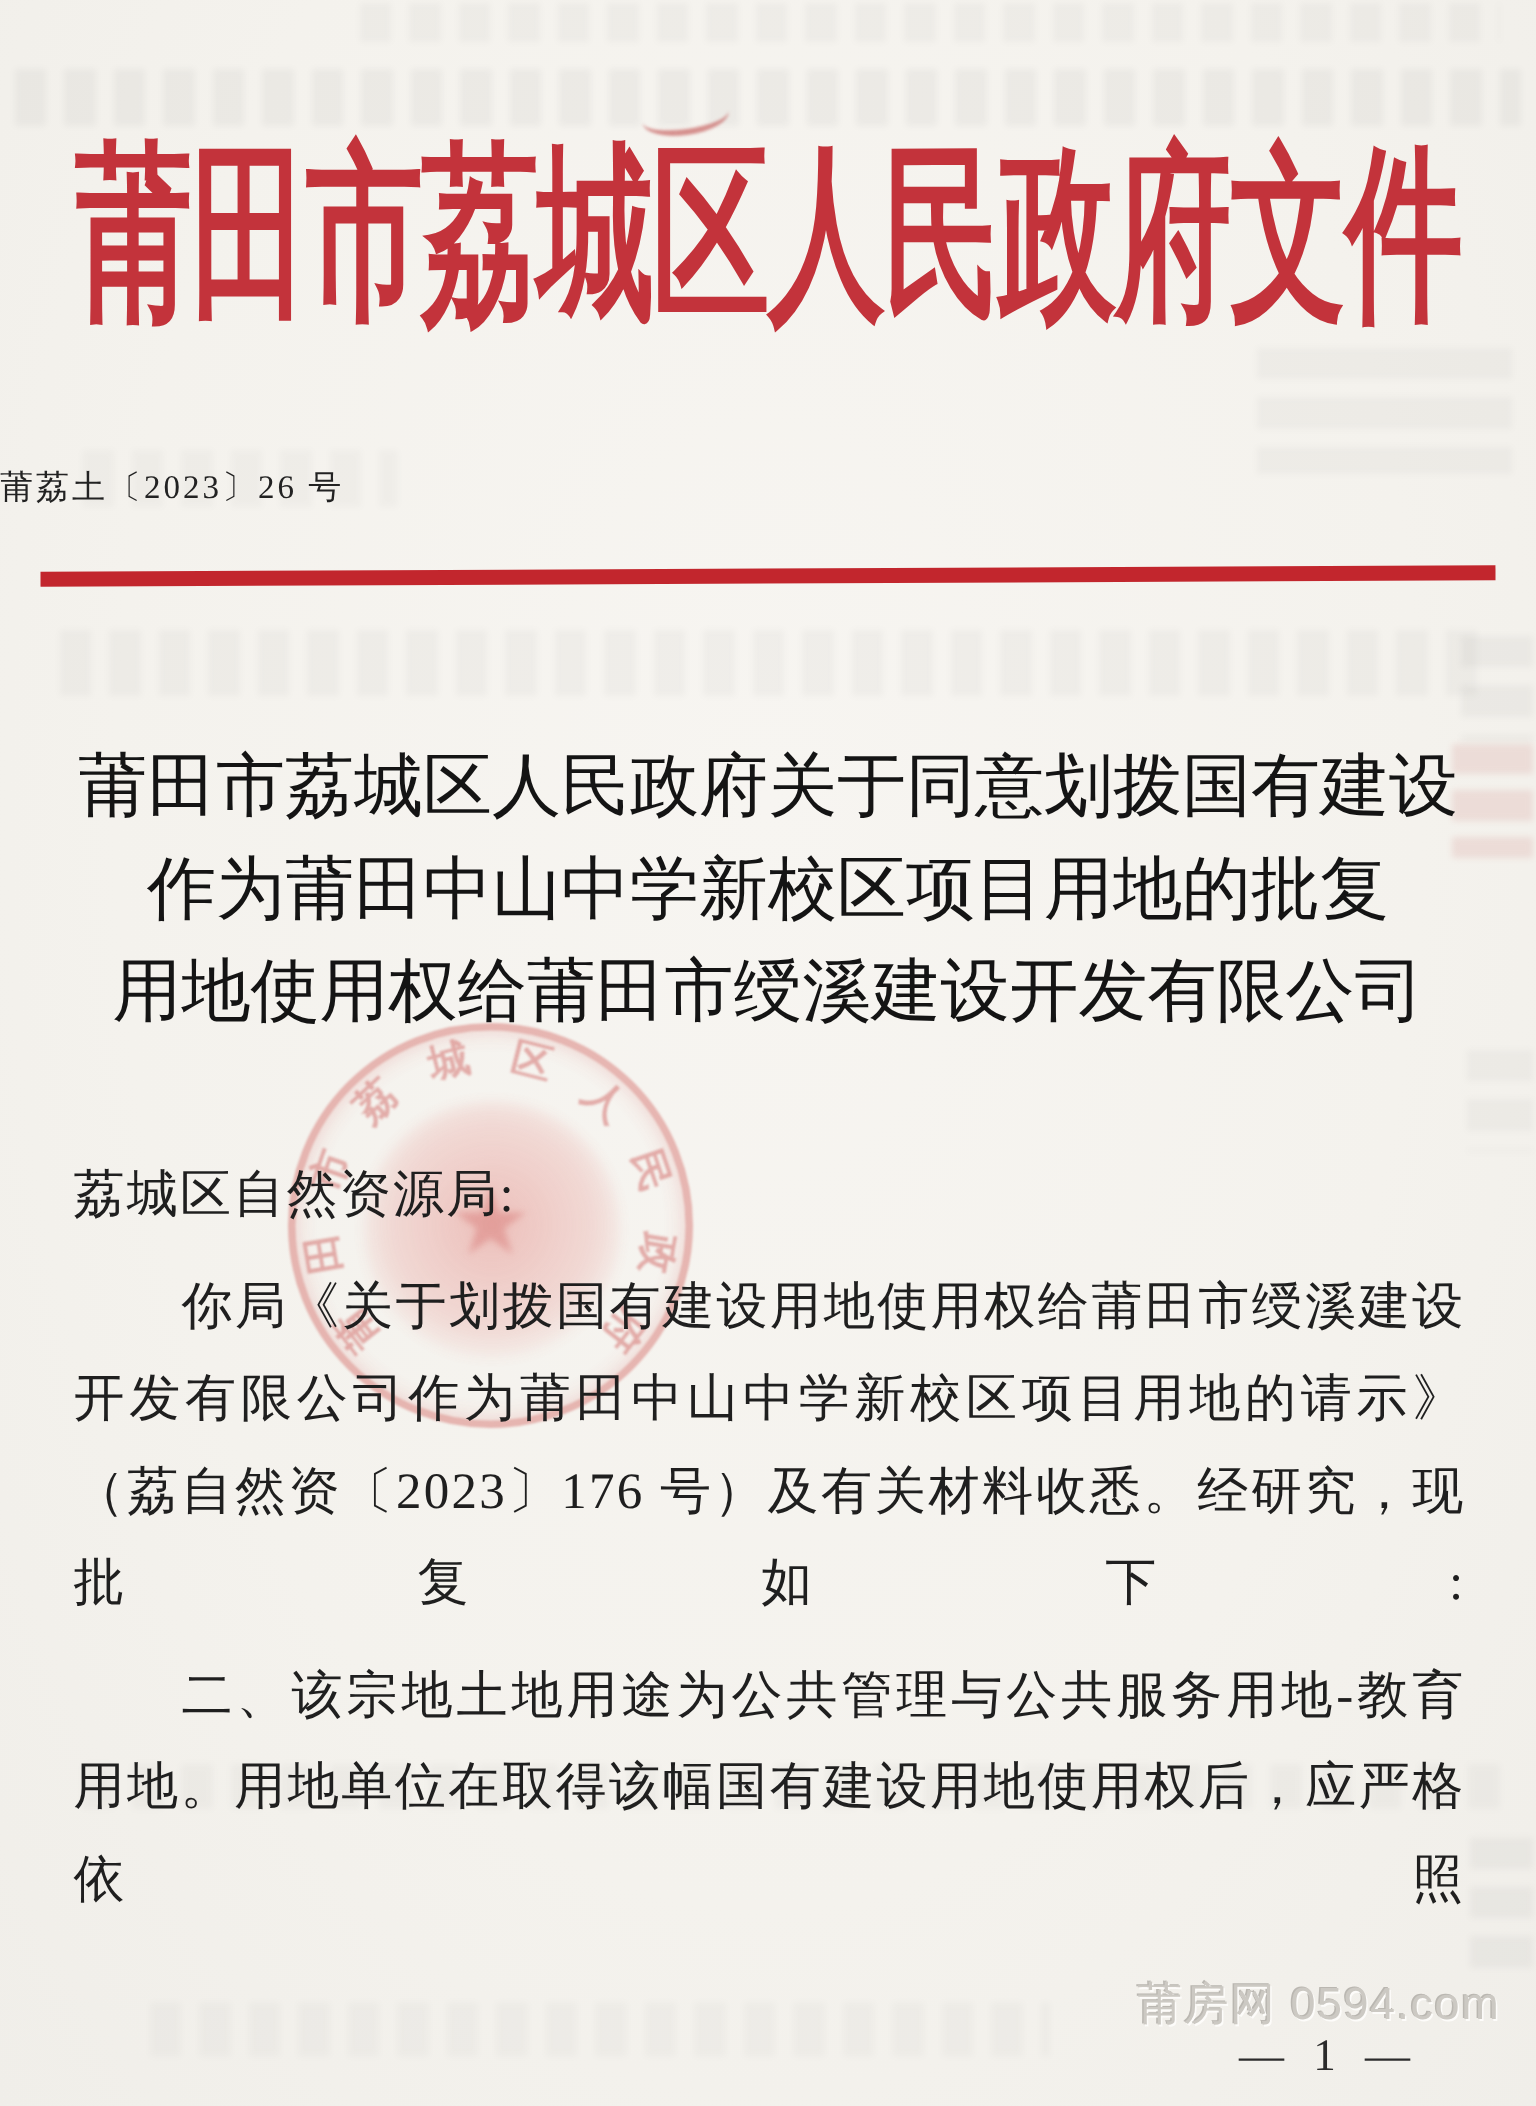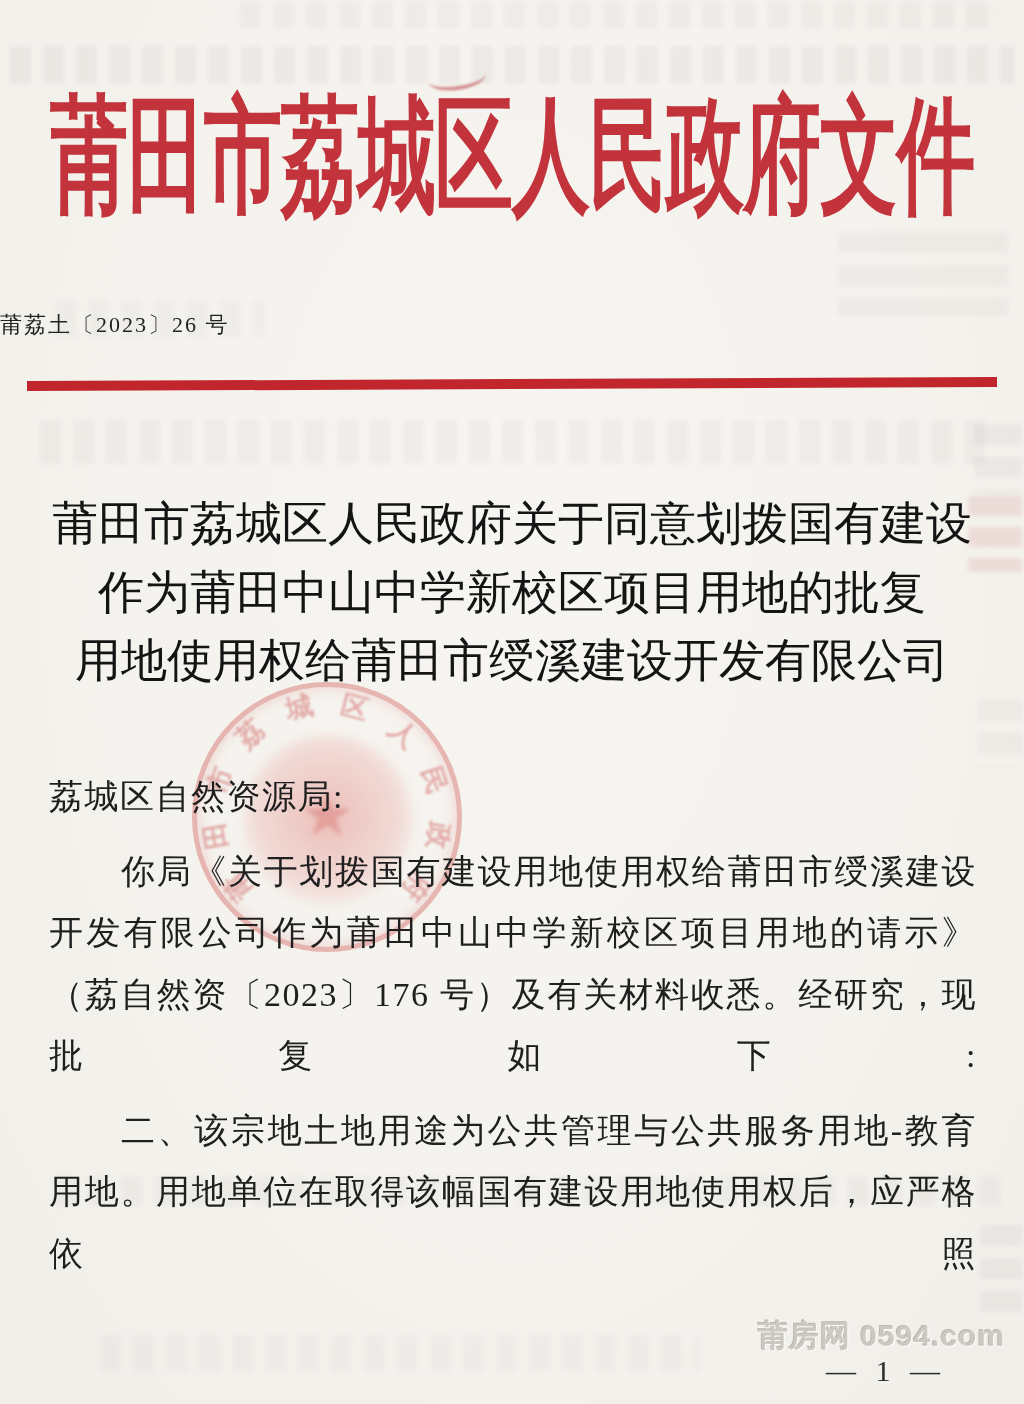--- a/index.html
+++ b/index.html
@@ -62,21 +62,21 @@
   .seal-arc{position:absolute;inset:0;font-weight:700;}
   .seal-arc span{
     position:absolute;left:calc(50% - 14px);top:calc(50% - 17px);
     width:28px;height:34px;font-size:27px;line-height:34px;text-align:center;
     color:rgba(202,80,78,.55);filter:blur(.8px);
   }
   
   .watermark{
     position:absolute;left:758px;top:1316px;
     font-family:"Liberation Sans", sans-serif;
-    font-size:30px;font-weight:bold;color:#ccc9c3;
+    font-size:30px;font-weight:normal;color:#ccc9c3;
     text-shadow:1px 1px 0 #fdfcfa, -1px -1px 0 #bab7b1;
     letter-spacing:1px;white-space:nowrap;
   }
   .page-number{
     position:absolute;left:826px;top:1354px;
     font-size:30px;color:#2b2b2b;letter-spacing:6px;white-space:nowrap;
   }
   
   .smudge{position:absolute;filter:blur(2.2px);pointer-events:none;}
   .smudge.h{background:repeating-linear-gradient(90deg, rgba(115,115,115,.55) 0 21px, transparent 21px 33px);}

